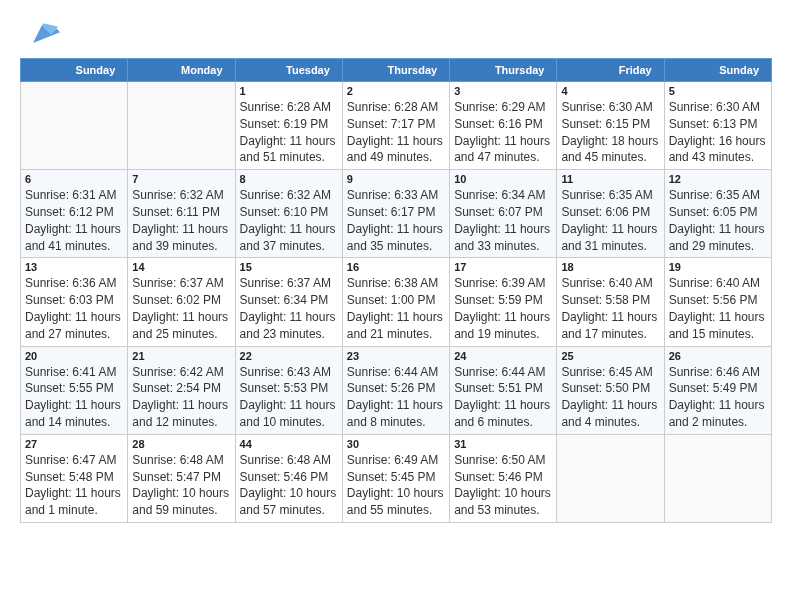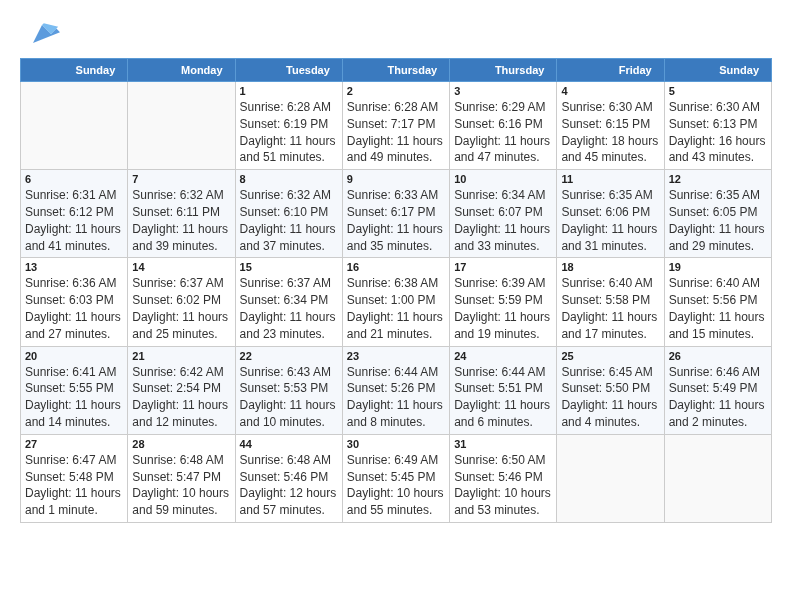--- a/index.html
+++ b/index.html
@@ -367,21 +367,21 @@
           <span>Sunrise: 6:48 AM</span><br>
           <span>Sunset: 5:47 PM</span><br>
           <span>Daylight: 10 hours and 59 minutes.</span>
         </div>
       </td>
           <td>
         <span class="day-num">44</span>
         <div class="day-info">
           <span>Sunrise: 6:48 AM</span><br>
           <span>Sunset: 5:46 PM</span><br>
-          <span>Daylight: 12 hours and 57 minutes.</span>
+          <span>Daylight: 10 hours and 57 minutes.</span>
         </div>
       </td>
           <td>
         <span class="day-num">30</span>
         <div class="day-info">
           <span>Sunrise: 6:49 AM</span><br>
           <span>Sunset: 5:45 PM</span><br>
           <span>Daylight: 10 hours and 55 minutes.</span>
         </div>
       </td>

